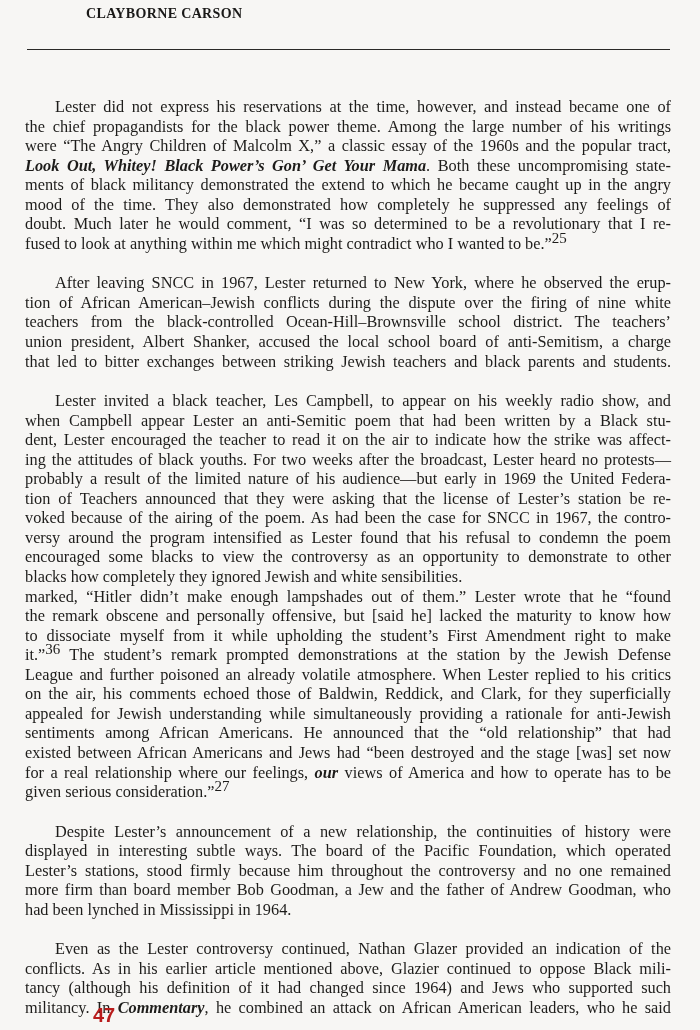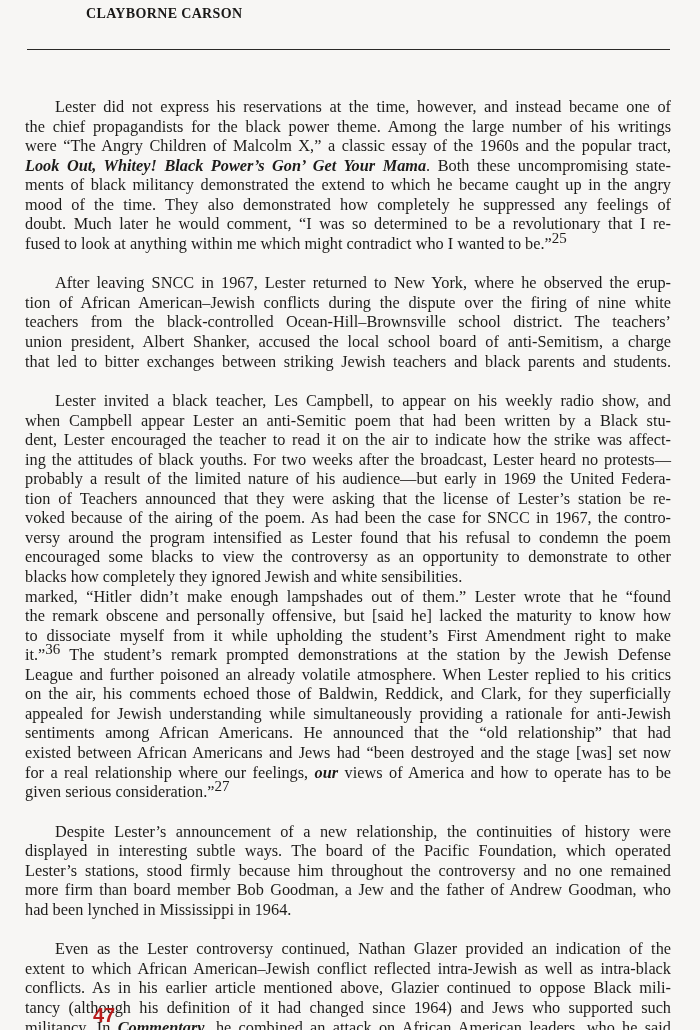--- a/index.html
+++ b/index.html
@@ -114,19 +114,18 @@
     <span class="line">sentiments among African Americans. He announced that the “old relationship” that had</span>
     <span class="line">existed between African Americans and Jews had “been destroyed and the stage [was] set now</span>
     <span class="line">for a real relationship where our feelings, <span class="it">our</span> views of America and how to operate has to be</span>
     <span class="line last">given serious consideration.”<sup class="fn">27</sup></span>
     <span class="line indent">Despite Lester’s announcement of a new relationship, the continuities of history were</span>
     <span class="line">displayed in interesting subtle ways. The board of the Pacific Foundation, which operated</span>
     <span class="line">Lester’s stations, stood firmly because him throughout the controversy and no one remained</span>
     <span class="line">more firm than board member Bob Goodman, a Jew and the father of Andrew Goodman, who</span>
     <span class="line last">had been lynched in Mississippi in 1964.</span>
     <span class="line indent">Even as the Lester controversy continued, Nathan Glazer provided an indication of the</span>
-    <span class="line">extent to which African American–Jewish conflict reflected intra-Jewish as well as intra-black</span>
     <span class="line">conflicts. As in his earlier article mentioned above, Glazier continued to oppose Black mili-</span>
     <span class="line">tancy (although his definition of it had changed since 1964) and Jews who supported such</span>
     <span class="line">militancy. In <span class="it">Commentary</span>, he combined an attack on African American leaders, who he said</span>
   </div>
 
 <div class="folio">47</div>
 
 </body></html>

